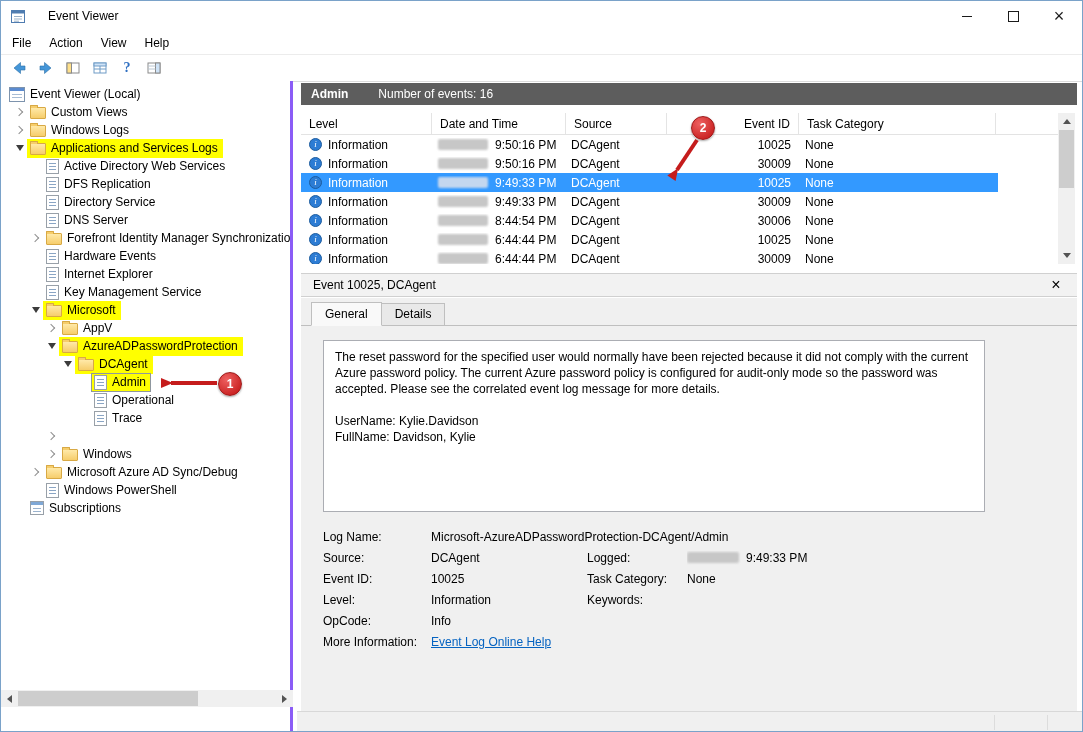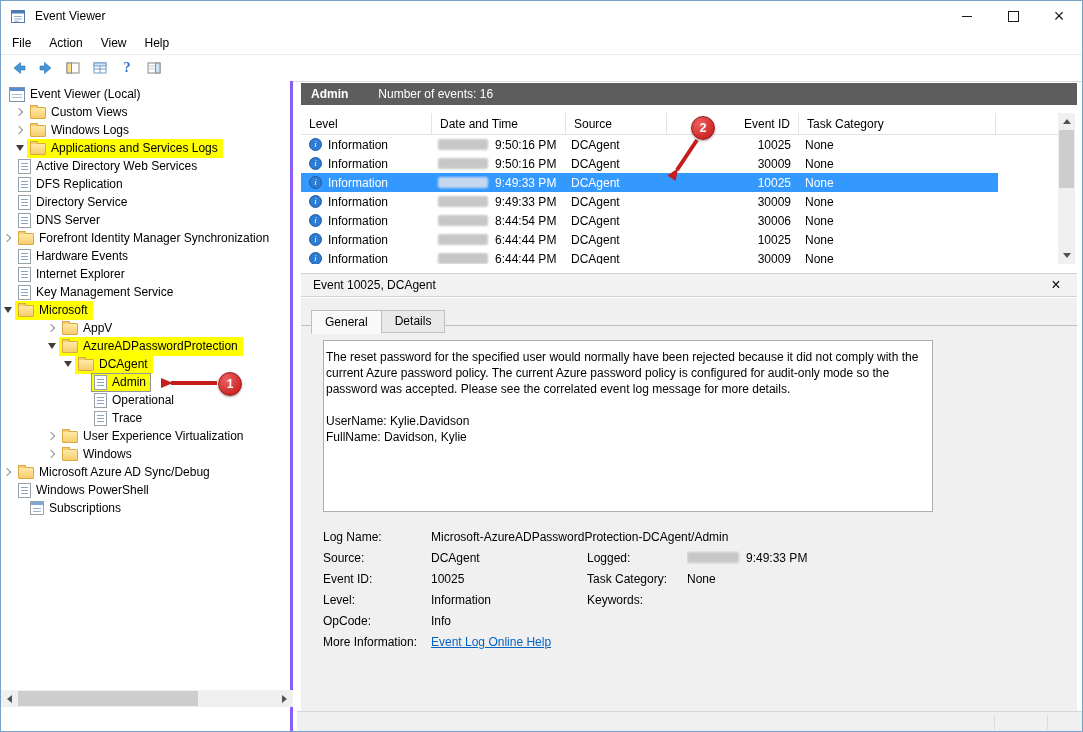--- a/index.html
+++ b/index.html
@@ -1,39 +1,39 @@
 <!DOCTYPE html>
 <html><head>
 <meta charset="utf-8">
 <style>
   html,body{margin:0;padding:0;background:#e8e8e8}
   .page{position:relative;width:1083px;height:732px;background:#fff;border:1px solid #7aa2c9;
         box-sizing:border-box;font-family:"Liberation Sans",sans-serif;font-size:12px;color:#000;overflow:hidden}
 
   
   .titlebar{height:30px;display:flex;align-items:center;padding-left:9px}
-  .t-title{margin-left:9px}
+  .t-title{margin-left:22px}
   .t-btns{margin-left:auto;display:flex;height:30px}
   .t-btn{width:46px;height:30px;display:flex;align-items:center;justify-content:center}
   .g-min{width:10px;height:1px;background:#1a1a1a}
   .g-max{width:9px;height:9px;border:1px solid #1a1a1a}
   .g-close::before{content:"\00D7";font-size:18px;line-height:1;color:#1a1a1a}
 
   
   .menubar{height:23px;display:flex;align-items:flex-end;padding-left:2px;border-bottom:1px solid #ececec}
   .menu-item{padding:0 9px;height:100%;display:flex;align-items:center}
   .toolbar{height:26px;display:flex;align-items:center;padding-left:6px;gap:3px;border-bottom:1px solid #dcdcdc}
   .tb{width:24px;height:22px;display:flex;align-items:center;justify-content:center}
   .help-q{color:#2f6fc1;font-weight:bold;font-size:14px;font-family:"Liberation Serif",serif}
 
   
   .tree-pane{position:absolute;left:0;top:80px;width:292px;height:652px;background:#fff;
              border-right:3px solid #8b5cf6;overflow:hidden;padding-top:4px;box-sizing:border-box}
   .tr{height:18px;display:flex;align-items:center;white-space:nowrap}
-  .d0{padding-left:5px}.d1{padding-left:12px}.d2{}.d3{padding-left:44px}
+  .d0{padding-left:5px}.d1{padding-left:12px}.d2{padding-left:28px}.d3{padding-left:44px}
   .d4{padding-left:60px}.d5{padding-left:76px}
   .ch{width:14px;height:14px;display:inline-flex;align-items:center;justify-content:center;flex:none}
   .ch.c::before{content:"";width:5px;height:5px;border-top:1px solid #8f8f8f;border-right:1px solid #8f8f8f;
                 transform:rotate(45deg);margin-left:-2px}
   .ch.e::before{content:"";width:0;height:0;border-left:4px solid transparent;border-right:4px solid transparent;
                 border-top:6px solid #3c3c3c}
   .grp{display:inline-flex;align-items:center;height:17px;padding:0 4px 0 2px;border:1px solid transparent}
   .grp.hl{background:#ffff00}
   .grp.sel{border-color:#8f979e}
   .ic{flex:none;margin-right:5px;display:inline-block}
@@ -100,26 +100,26 @@
   .vthumb{position:absolute;left:1px;top:17px;width:15px;height:58px;background:#cdcdcd}
 
   
   .dheader{position:absolute;left:0;top:192px;width:776px;height:24px;background:#f2f2f2;
            border-top:1px solid #d0d0d0;border-bottom:1px solid #d0d0d0;display:flex;align-items:center;
            padding:0 12px;box-sizing:border-box}
   .dclose{margin-left:auto;width:18px;text-align:center}
   .dclose::before{content:"\00D7";font-size:16px;line-height:1;color:#000}
   .dbody{position:absolute;left:0;top:217px;width:776px;height:413px;background:#f0f0f0}
   .tabline{position:absolute;left:0;top:27px;width:776px;height:1px;background:#bfbfbf}
-  .tabs{position:absolute;left:10px;top:12px;display:flex;align-items:center;height:23px}
+  .tabs{position:absolute;left:10px;top:5px;display:flex;align-items:flex-end;height:23px}
   .tab{padding:3px 13px 4px 13px;border:1px solid #bfbfbf;background:#e9e9e9;margin-right:0;position:relative}
   .tab.active{background:#f9f9f9;border-bottom:1px solid #f9f9f9;z-index:2;padding-top:4px}
   .tab.inactive{border-left:none}
-  .descbox{position:absolute;left:22px;top:42px;width:610px;height:172px;background:#fff;
-           border:1px solid #abadb3;box-sizing:border-box;padding:8px 2px;line-height:16px;overflow:hidden}
+  .descbox{position:absolute;left:22px;top:42px;width:662px;height:172px;background:#fff;
+           border:1px solid #abadb3;box-sizing:border-box;padding:8px 11px;line-height:16px;overflow:hidden}
   .descbox .gap{height:16px}
   .fields{position:absolute;left:22px;top:228px;width:712px}
   .frow{display:grid;grid-template-columns:108px 156px 100px 1fr;height:21px;align-items:center}
   .fl{white-space:nowrap}
   .fv{white-space:nowrap;display:inline-flex;align-items:center;overflow:hidden}
   .fspan{grid-column:2/5}
   .link{color:#0563c1;text-decoration:underline}
   .cmp .blur{margin:0 1px}
 
   
@@ -335,24 +335,20 @@
       </div>
     <div class="tr d5">
         <span class="ch"></span>
         <span class="grp">
           <span class="ic log"></span>
           <span>Trace</span>
         </span>
       </div>
     <div class="tr d3">
         <span class="ch c"></span>
-        <span class="grp">
-          <span class="ic fold"></span>
-          <span>User Experience Virtualization</span>
-        </span>
       </div>
     <div class="tr d3">
         <span class="ch c"></span>
         <span class="grp">
           <span class="ic fold"></span>
           <span>Windows</span>
         </span>
       </div>
     <div class="tr d2">
         <span class="ch c"></span>

